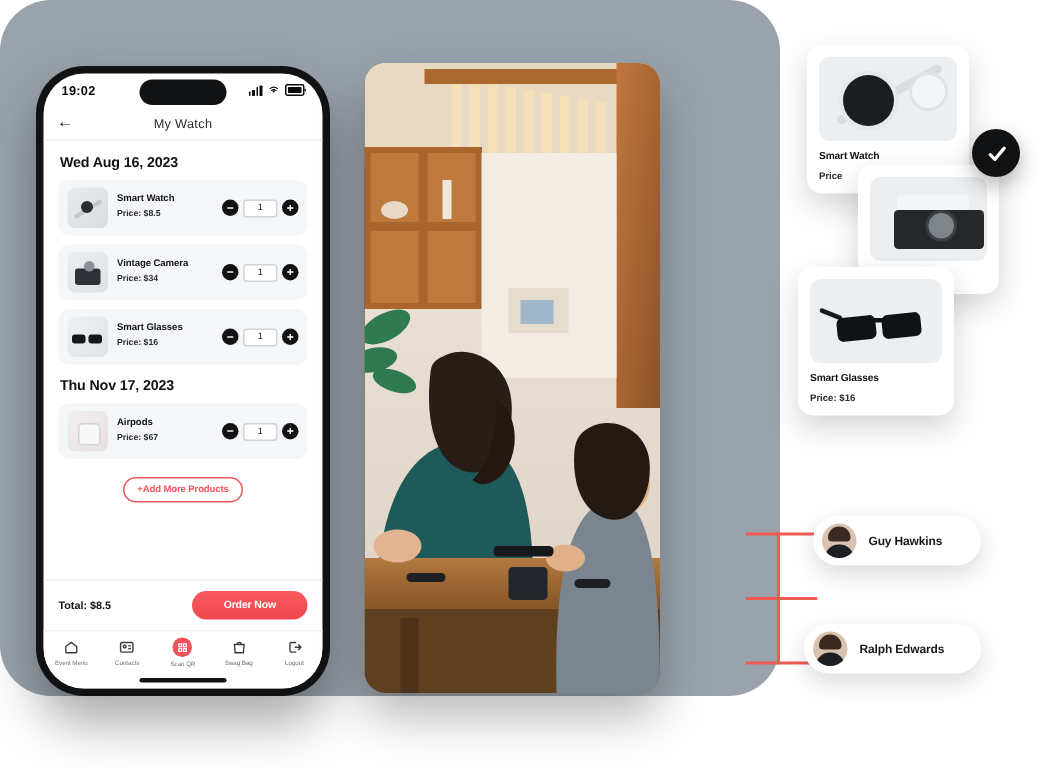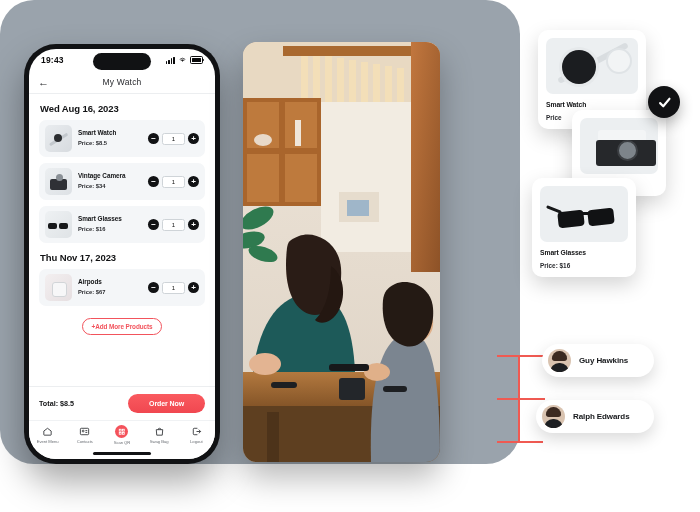--- a/index.html
+++ b/index.html
@@ -193,21 +193,21 @@
   }
   .contact .av{
     width:23px;height:23px;border-radius:50%;flex:none;overflow:hidden;
     background:#d9c3b0;position:relative;
   }
   .av-hair{position:absolute;left:4px;top:2px;width:15px;height:10px;border-radius:8px 8px 3px 3px;background:#3b2a21;}
   .av-body{position:absolute;left:2px;bottom:0;width:19px;height:9px;border-radius:9px 9px 0 0;background:#1d1f22;}
   .contact .cname{font-size:8px;font-weight:bold;color:#15171a;letter-spacing:-.1px;white-space:nowrap;}
 
   .c-guy{left:542px;top:344px;width:112px;}
-  .c-ralph{left:536px;top:400px;width:118px;}
+  .c-ralph{left:536px;top:416px;width:118px;}
   .c-kristin{
     left:532px;top:382px;width:148px;
     background:linear-gradient(90deg,#f4743b 0%,#ef4f63 45%,#d9439b 100%);
     box-shadow:0 8px 18px rgba(217,67,155,.32);
   }
   .c-kristin .cname{color:#ffffff;}
   .c-kristin .av{background:#e6b99a;}
   .badge{
     position:absolute;right:-3px;top:-4px;width:13px;height:13px;border-radius:50%;
     background:#2ecc71;border:2px solid #fff;
@@ -219,21 +219,21 @@
 <body>
 
 <div class="stage">
 
   <div class="backdrop"></div>
 
   <div class="phone">
     <div class="phone-screen">
 
       <div class="statusbar">
-        <div class="st-time">19:43</div>
+        <div class="st-time">19:02</div>
         <div class="notch"></div>
         <div class="st-right">
           <span class="sig">
               <i></i>
               <i></i>
               <i></i>
               <i></i>
             </span>
           <span class="wifi">
             <svg viewBox="0 0 16 12" width="9" height="7">

